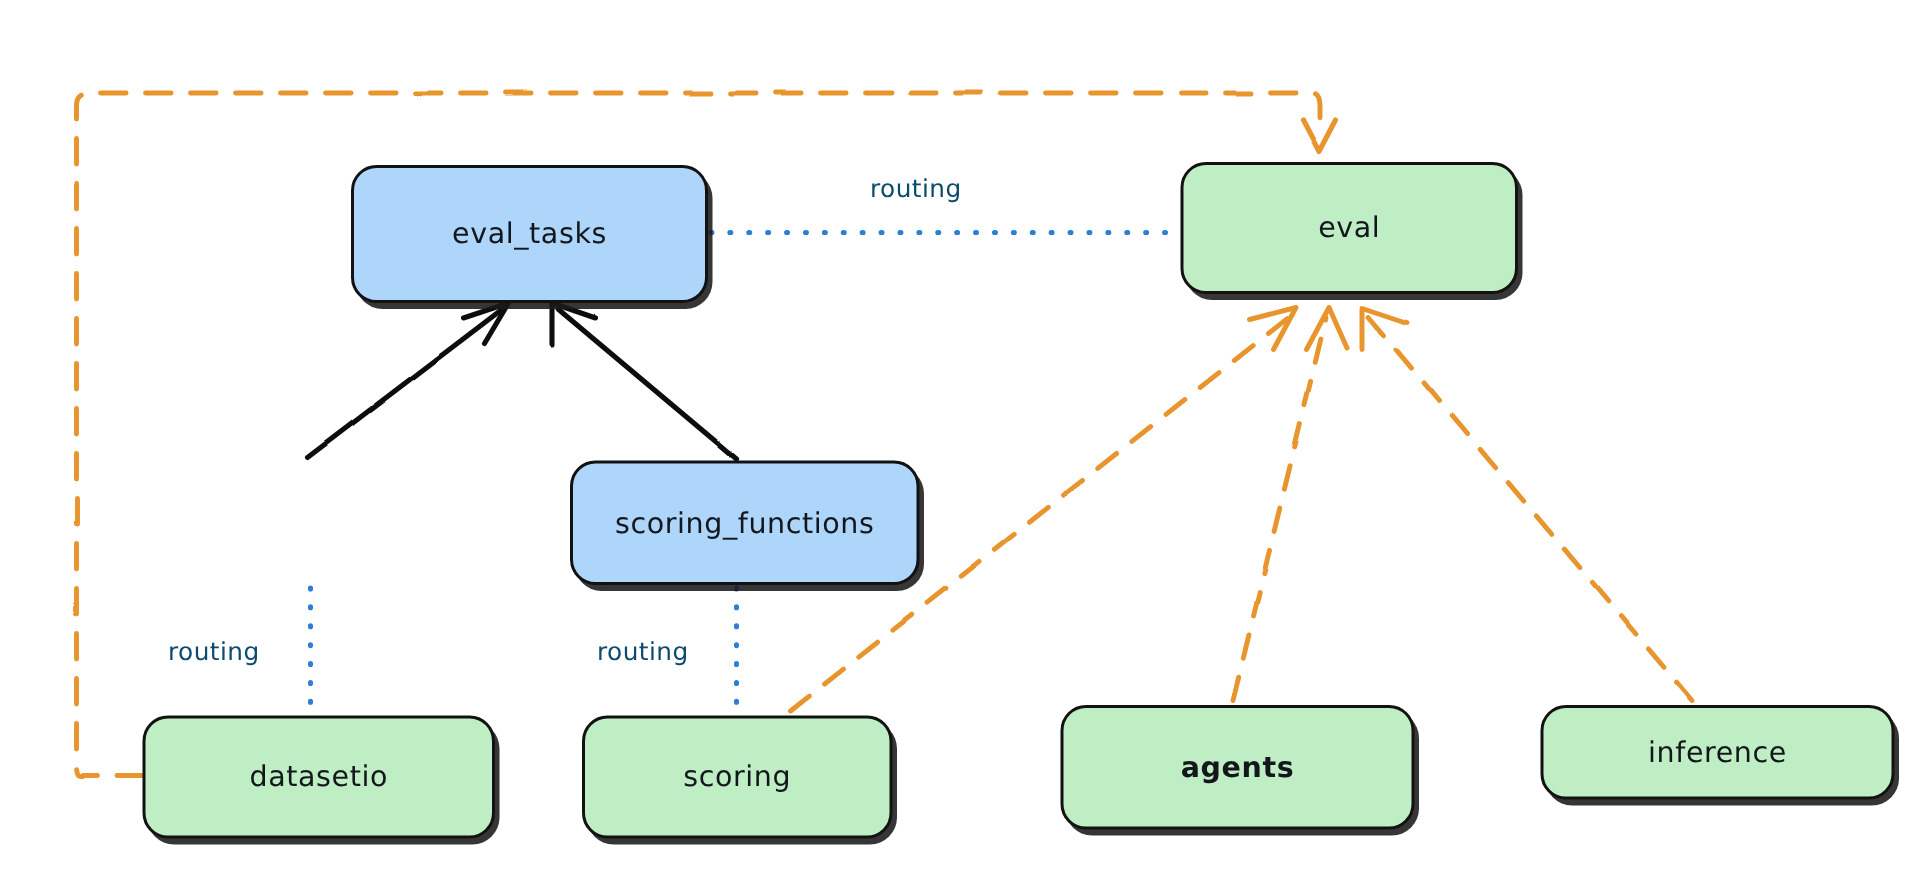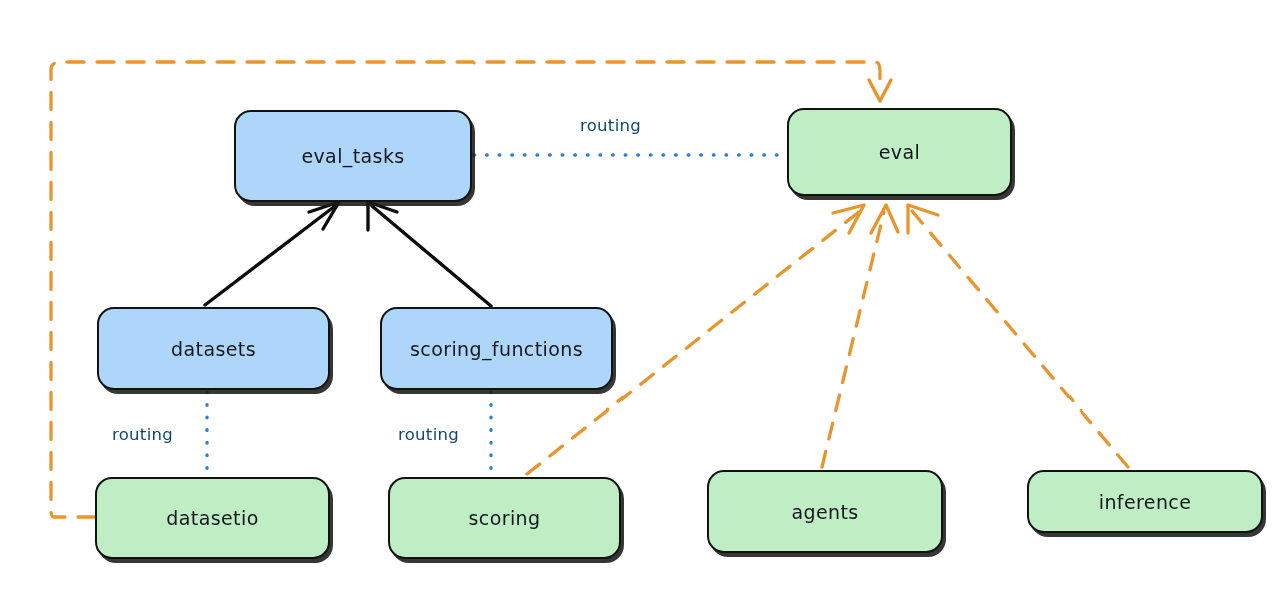--- a/index.html
+++ b/index.html
@@ -83,45 +83,40 @@
     <span class="face"></span>
     <span class="cap">eval_tasks</span>
   </div>
 
   <div class="node green" style="left:787px;top:108px;width:225px;height:88px;">
     <span class="shadow"></span>
     <span class="face"></span>
     <span class="cap">eval</span>
   </div>
 
-  <div class="node blue" style="left:97px;top:307px;width:233px;height:83px;">
-    <span class="shadow"></span>
-    <span class="face"></span>
-    <span class="cap">datasets</span>
-  </div>
 
   <div class="node blue" style="left:380px;top:307px;width:233px;height:83px;">
     <span class="shadow"></span>
     <span class="face"></span>
     <span class="cap">scoring_functions</span>
   </div>
 
   <div class="node green" style="left:95px;top:477px;width:235px;height:82px;">
     <span class="shadow"></span>
     <span class="face"></span>
     <span class="cap">datasetio</span>
   </div>
 
-  <div class="node green" style="left:388px;top:477px;width:233px;height:82px;">
+  <div class="node green" style="left:388px;top:477px;width:207px;height:82px;">
     <span class="shadow"></span>
     <span class="face"></span>
     <span class="cap">scoring</span>
   </div>
 
-  <div class="node green" style="left:707px;top:470px;width:236px;height:83px;">
+  <div class="node green" style="left:707px;top:470px;width:236px;height:83px;font-weight:bold;">
     <span class="shadow"></span>
     <span class="face"></span>
     <span class="cap">agents</span>
   </div>
 
   <div class="node green" style="left:1027px;top:470px;width:236px;height:63px;">
     <span class="shadow"></span>
     <span class="face"></span>
     <span class="cap">inference</span>
   </div>

